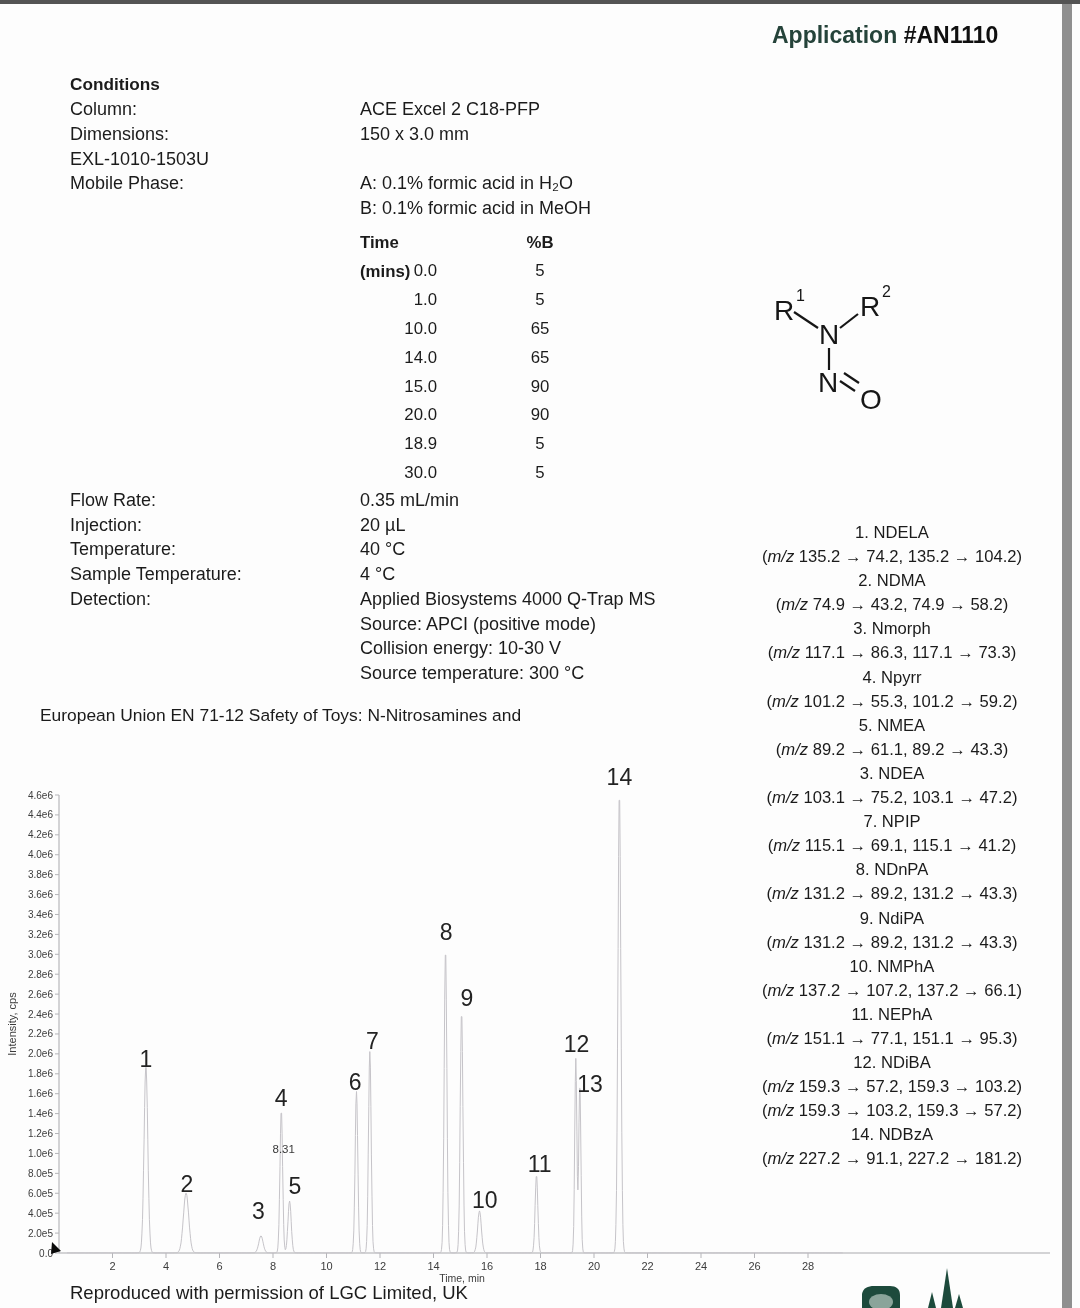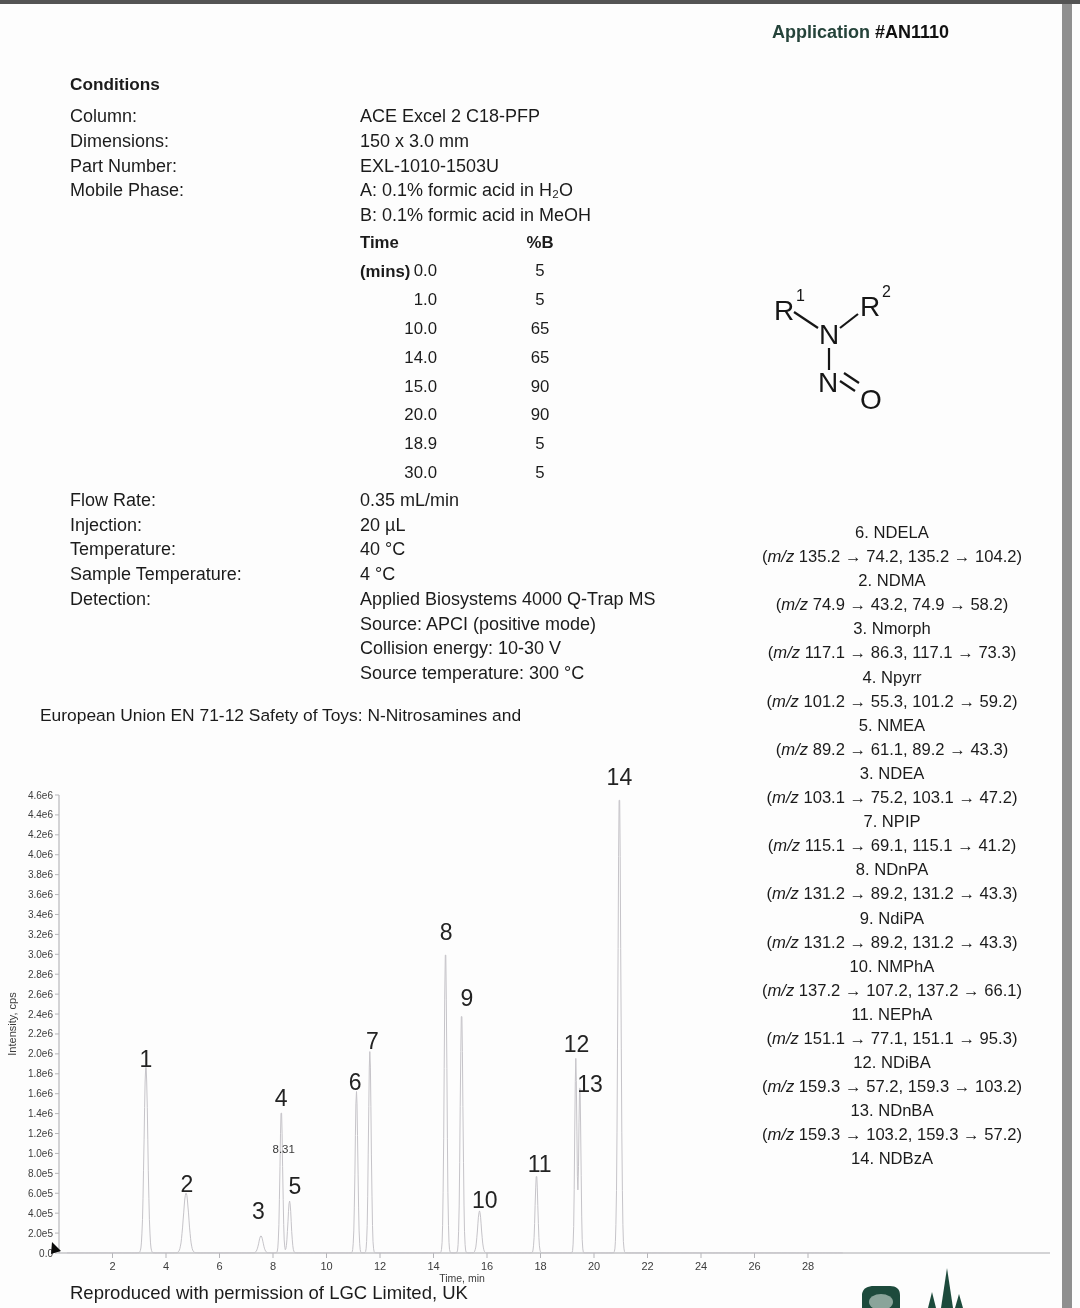--- a/index.html
+++ b/index.html
@@ -1,24 +1,24 @@
 <!DOCTYPE html>
 <html><head>
 <meta charset="utf-8">
 <style>
   html,body{margin:0;padding:0;background:#e8e8e8;}
   .page{position:relative;width:1080px;height:1308px;background:#fdfdfd;
         font-family:"Liberation Sans",sans-serif;color:#1b1b1b;overflow:hidden;}
   .topline{position:absolute;top:0;left:0;width:1080px;height:4px;background:#545454;}
   .scrollbar{position:absolute;top:4px;left:1062px;width:10px;height:1304px;background:#8f8f8f;}
-  .header{position:absolute;top:22px;left:772px;font-size:18px;font-weight:bold;white-space:nowrap;}
+  .header{position:absolute;top:22px;left:772px;font-size:23px;font-weight:bold;white-space:nowrap;}
   .header .app{color:#25433a;}
   .header .num{color:#101010;}
   .cond{position:absolute;left:70px;top:72px;}
-  .cond-h{font-weight:bold;font-size:17.2px;line-height:24px;margin-bottom:8px;}
+  .cond-h{font-weight:bold;font-size:17.2px;line-height:24px;margin-bottom:1px;}
   .crow{display:flex;font-size:18px;line-height:24.8px;}
   .clabel{width:290px;flex:0 0 290px;}
   .cvals div{white-space:nowrap;}
   .grad{position:absolute;left:360px;top:228px;font-size:16.8px;}
   .ghead{position:relative;height:29px;line-height:29px;font-weight:bold;}
   .gh1{position:absolute;left:0;}
   .gh2{position:absolute;left:155px;width:50px;text-align:center;}
   .grow{position:relative;height:28.9px;line-height:28.9px;}
   .gtime{position:absolute;left:0;width:77px;text-align:right;}
   .gb{position:absolute;left:155px;width:50px;text-align:center;}
@@ -55,21 +55,20 @@
             <div>ACE Excel 2 C18-PFP</div>
           </div>
         </div>
         <div class="crow">
           <span class="clabel">Dimensions:</span>
           <div class="cvals">
             <div>150 x 3.0 mm</div>
           </div>
         </div>
         <div class="crow">
-          <span class="clabel">Part Number:</span>
           <div class="cvals">
             <div>EXL-1010-1503U</div>
           </div>
         </div>
         <div class="crow">
           <span class="clabel">Mobile Phase:</span>
           <div class="cvals">
             <div>A: 0.1% formic acid in H₂O</div>
             <div>B: 0.1% formic acid in MeOH</div>
           </div>
@@ -169,21 +168,21 @@
       <text x="56" y="33" font-size="16">1</text>
       <text x="120" y="48">R</text>
       <text x="142" y="29" font-size="16">2</text>
       <text x="79" y="76">N</text>
       <text x="78" y="124">N</text>
       <text x="120" y="141">O</text>
     </g>
   </svg>
 
   <div class="compounds" id="compound-list">
-      <div>6. NDELA</div>
+      <div>1. NDELA</div>
       <div>(<i>m/z</i> 135.2 → 74.2, 135.2 → 104.2)</div>
       <div>2. NDMA</div>
       <div>(<i>m/z</i> 74.9 → 43.2, 74.9 → 58.2)</div>
       <div>3. Nmorph</div>
       <div>(<i>m/z</i> 117.1 → 86.3, 117.1 → 73.3)</div>
       <div>4. Npyrr</div>
       <div>(<i>m/z</i> 101.2 → 55.3, 101.2 → 59.2)</div>
       <div>5. NMEA</div>
       <div>(<i>m/z</i> 89.2 → 61.1, 89.2 → 43.3)</div>
       <div>3. NDEA</div>
@@ -193,23 +192,23 @@
       <div>8. NDnPA</div>
       <div>(<i>m/z</i> 131.2 → 89.2, 131.2 → 43.3)</div>
       <div>9. NdiPA</div>
       <div>(<i>m/z</i> 131.2 → 89.2, 131.2 → 43.3)</div>
       <div>10. NMPhA</div>
       <div>(<i>m/z</i> 137.2 → 107.2, 137.2 → 66.1)</div>
       <div>11. NEPhA</div>
       <div>(<i>m/z</i> 151.1 → 77.1, 151.1 → 95.3)</div>
       <div>12. NDiBA</div>
       <div>(<i>m/z</i> 159.3 → 57.2, 159.3 → 103.2)</div>
-      <div>13. NDnBA</div>
       <div>(<i>m/z</i> 159.3 → 103.2, 159.3 → 57.2)</div>
       <div>14. NDBzA</div>
+      <div>(<i>m/z</i> 227.2 → 91.1, 227.2 → 181.2)</div>
     </div>
 
   <div class="title">
     <div>European Union EN 71-12 Safety of Toys: N-Nitrosamines and</div>
   </div>
 
   <div class="chartwrap">
     <svg id="chart-svg" width="1080" height="550" viewBox="0 0 1080 550">
         <path d="M59,37 L59,495 L1050,495" stroke="#a9a9ad" fill="none" stroke-width="1"></path>
         <line x1="55" y1="37" x2="59" y2="37" stroke="#b5b5b9"></line>

